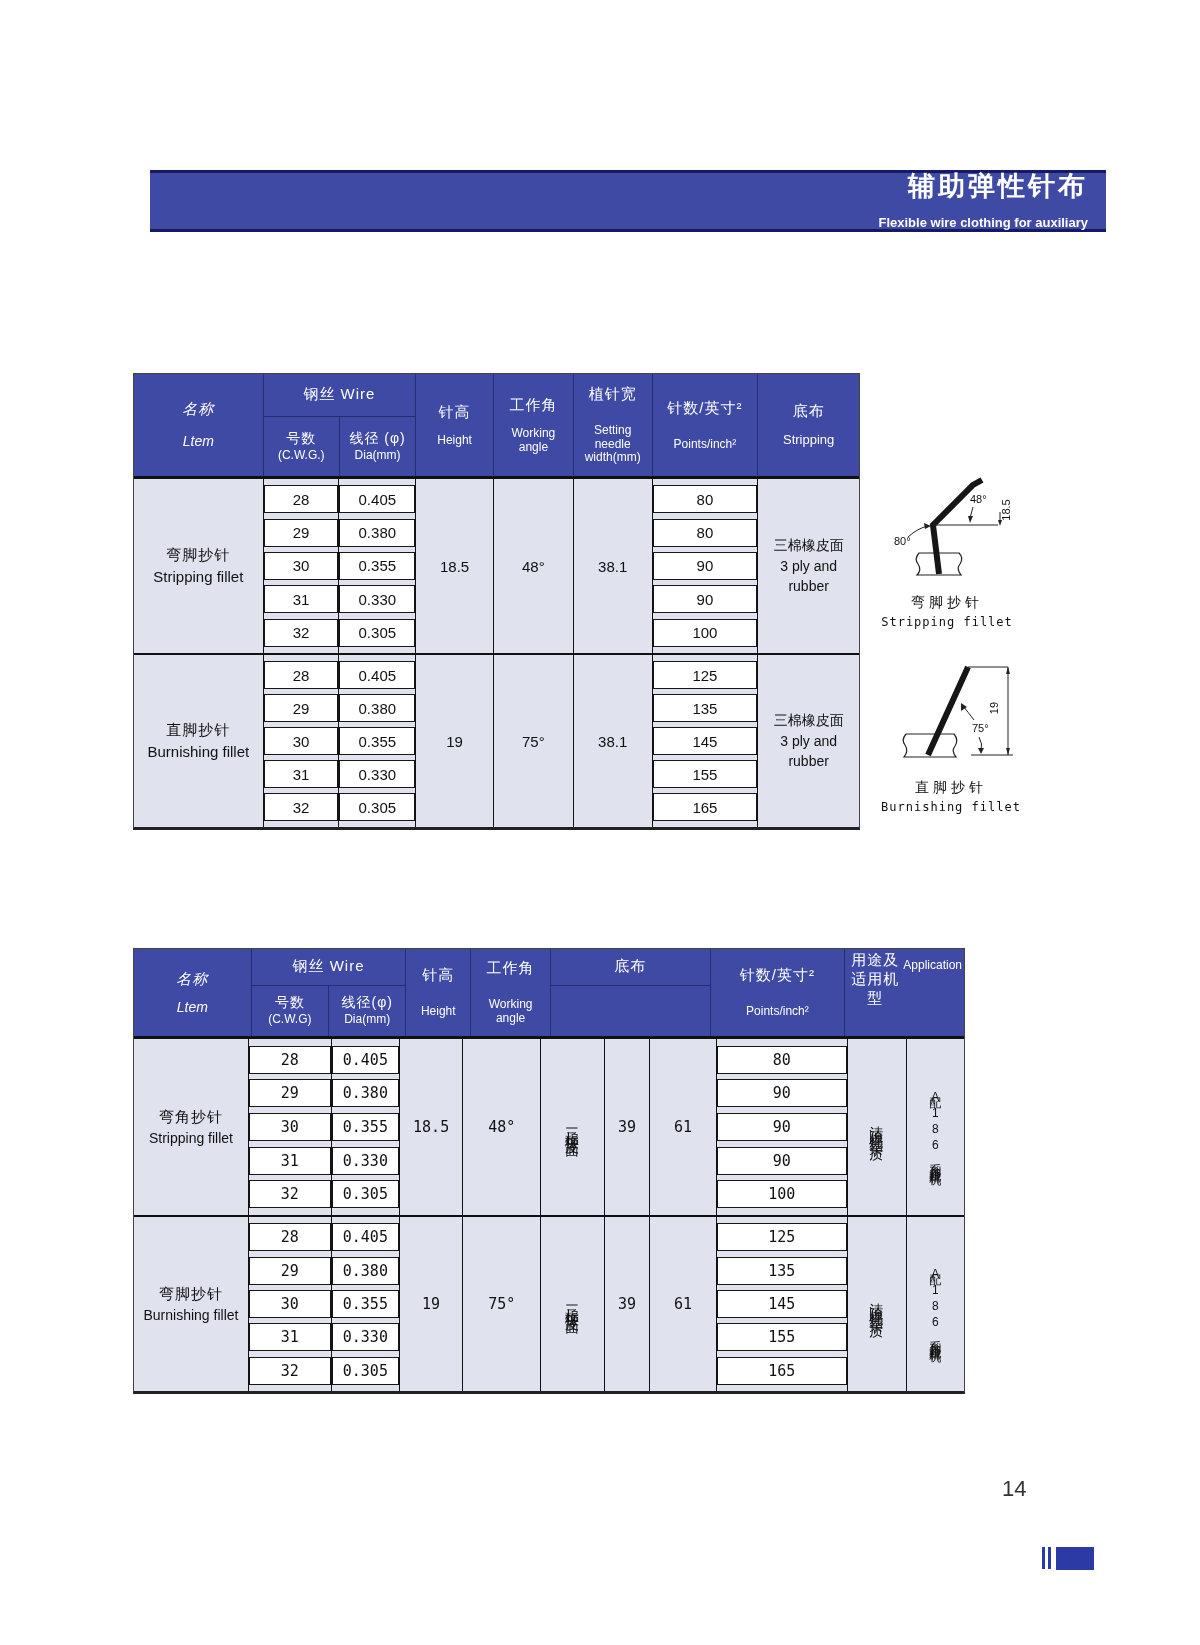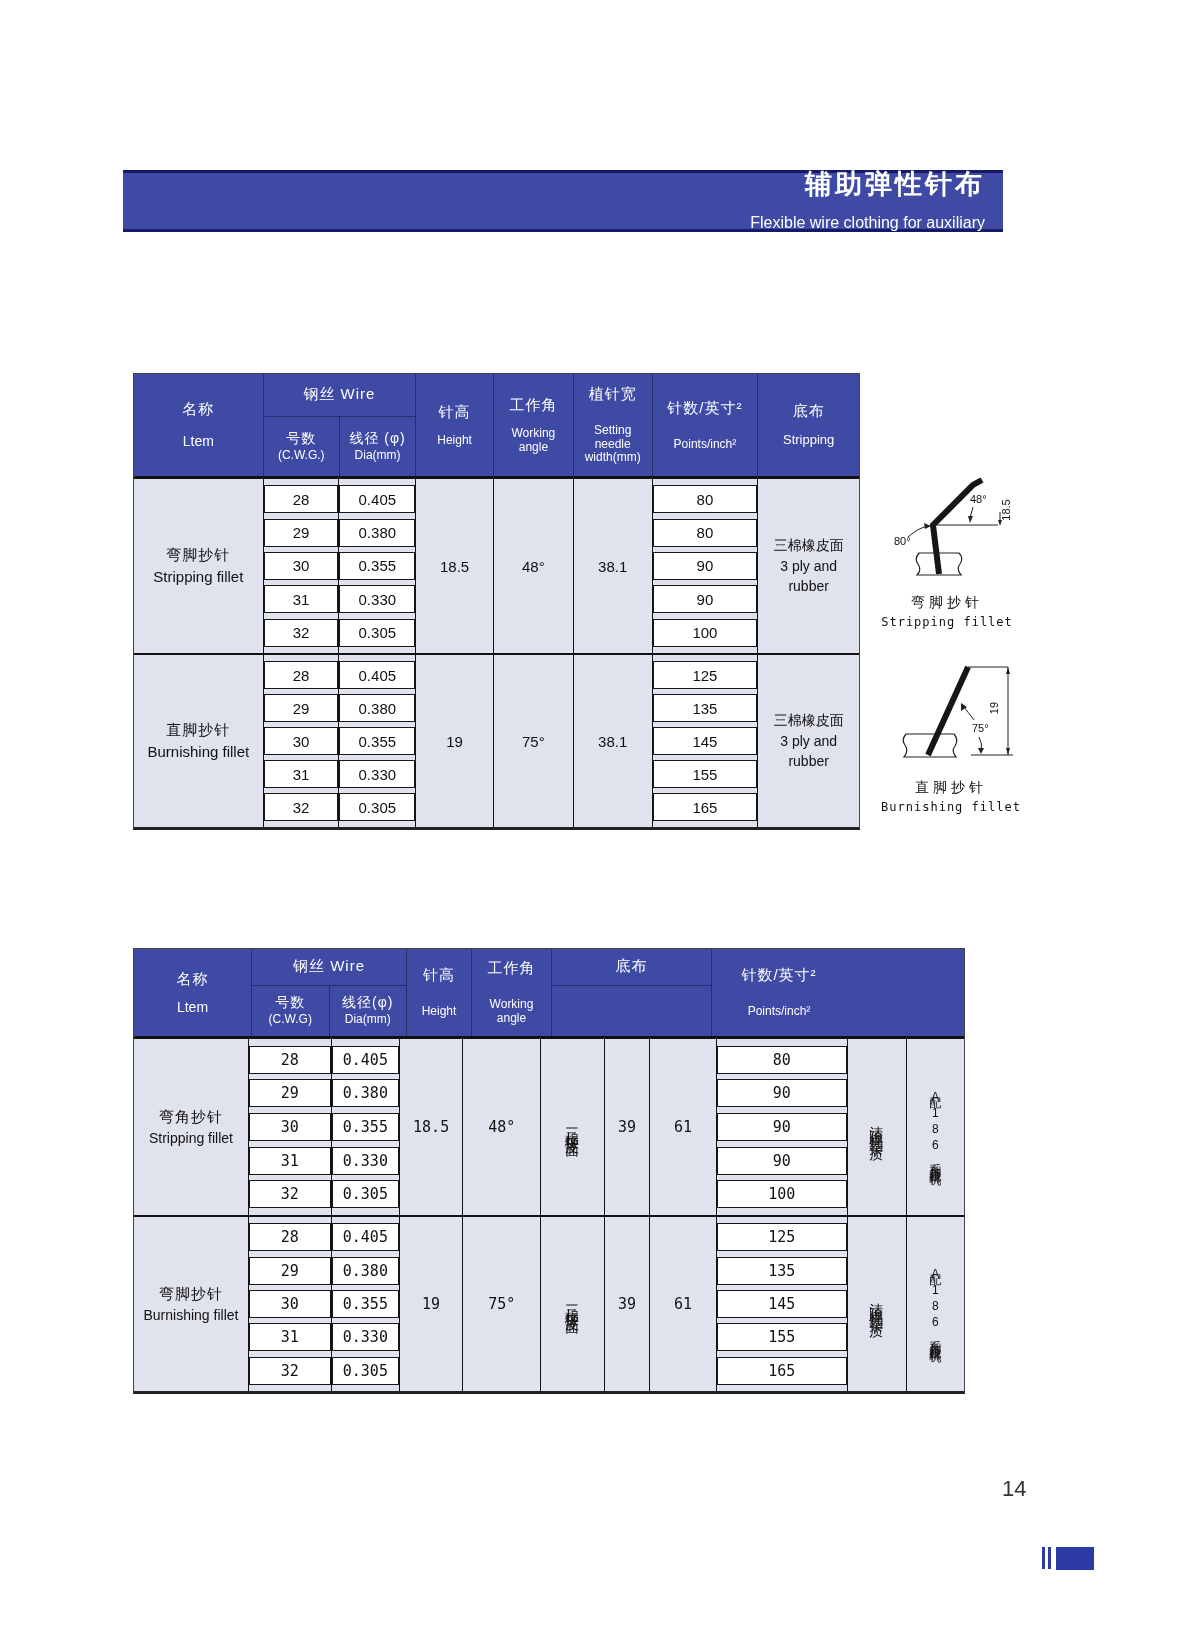--- a/index.html
+++ b/index.html
@@ -1,33 +1,33 @@
 <!DOCTYPE html>
 <html><head>
 <meta charset="utf-8">
 <style>
   html,body{margin:0;padding:0;}
   body{width:1200px;height:1645px;position:relative;background:#ffffff;
        font-family:"Liberation Sans",sans-serif;color:#111;overflow:hidden;}
   *{box-sizing:border-box;}
 
   
-  .banner{position:absolute;left:123px;top:170px;width:880px;height:62px;
+  .banner{position:absolute;left:150px;top:170px;width:956px;height:62px;
     background:#3e4aa4;border-top:3px solid #141a66;border-bottom:3px solid #141a66;
     display:flex;flex-direction:column;justify-content:center;align-items:flex-end;
     padding-right:18px;}
   .banner-zh{color:#fff;font-size:27px;font-weight:bold;letter-spacing:3px;line-height:1.1;}
-  .banner-en{color:#fff;font-size:16px;font-weight:normal;margin-top:14px;}
+  .banner-en{color:#fff;font-size:13px;font-weight:bold;margin-top:14px;}
 
   
   .tbl{position:absolute;background:#e0e2ed;border:1px solid #444;border-bottom:3px solid #222;}
   .thead{display:flex;background:#3e4aa4;color:#fff;border-bottom:3px solid #111;}
   .hcell{display:flex;flex-direction:column;align-items:center;justify-content:center;
     text-align:center;border-left:1px solid #262d72;padding:2px;}
-  .hcell:first-child{border-left:none;}
+  .hcell:first-child{border-left:none;font-style:italic;}
   .hz{font-size:15px;letter-spacing:1px;}
   .he{font-size:12px;margin-top:20px;line-height:1.15;}
   .hgroup{display:flex;flex-direction:column;border-left:1px solid #262d72;}
   .hgroup-top{flex:0 0 42%;display:flex;align-items:center;justify-content:center;
     border-bottom:1px solid #262d72;font-size:15px;letter-spacing:1px;}
   .hgroup-bot{flex:1;display:flex;}
   .hsub{flex:1;display:flex;flex-direction:column;align-items:center;justify-content:center;
     border-left:1px solid #262d72;text-align:center;}
   .hsub:first-child{border-left:none;justify-content:center;}
   .hsub .hz{font-size:14px;}
@@ -287,20 +287,24 @@
       <div class="hz">工作角</div>
       <div class="he">Working angle</div>
     </div>
     <div class="hgroup c-found">
       <div class="hgroup-top">底布</div>
     </div>
     <div class="hcell c-p">
       <div class="hz">针数/英寸²</div>
       <div class="he">Points/inch²</div>
     </div>
+    <div class="hcell c-app">
+      <div class="hz">用途及适用机型</div>
+      <div class="he" style="margin-top:8px;">Application</div>
+    </div>
   </div>
 
   <div class="block">
     <div class="bcol c-item item-col">
       <div class="item-zh">弯角抄针</div>
       <div class="item-en" style="font-size:14px;">Stripping fillet</div>
     </div>
     <div class="bcol c-cwg boxes">
       <div class="vbox">28</div>
       <div class="vbox">29</div>

